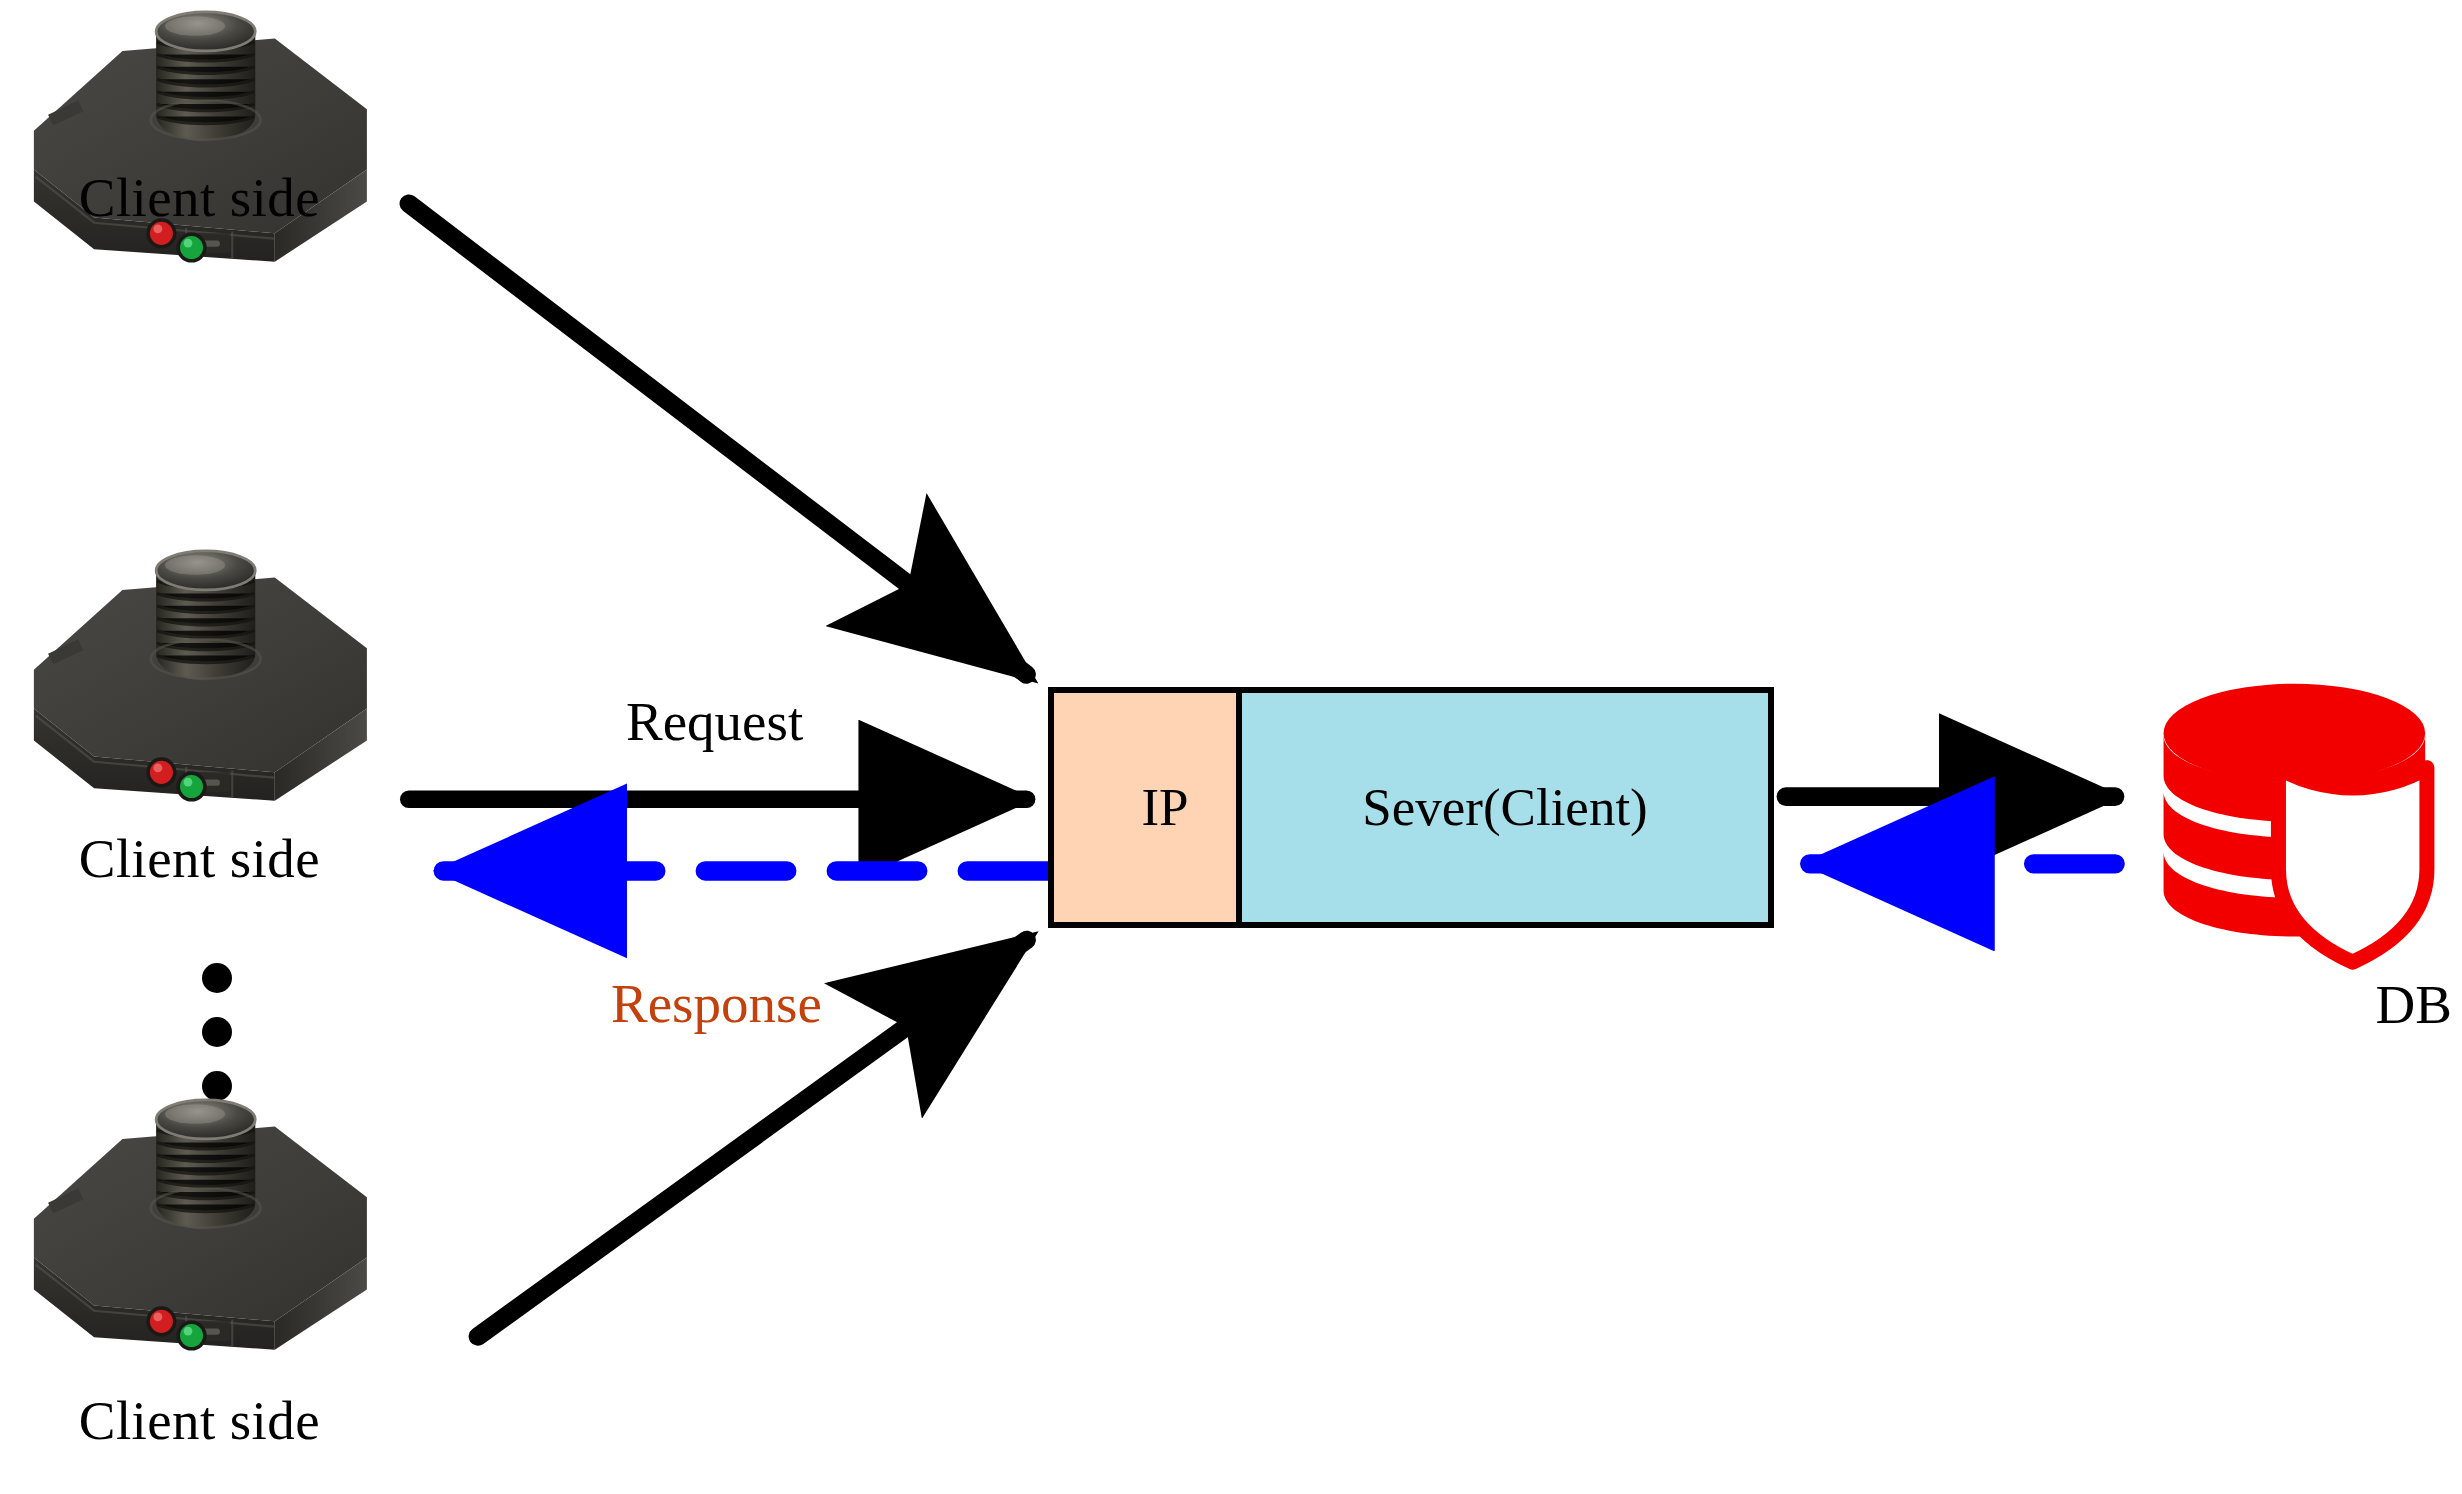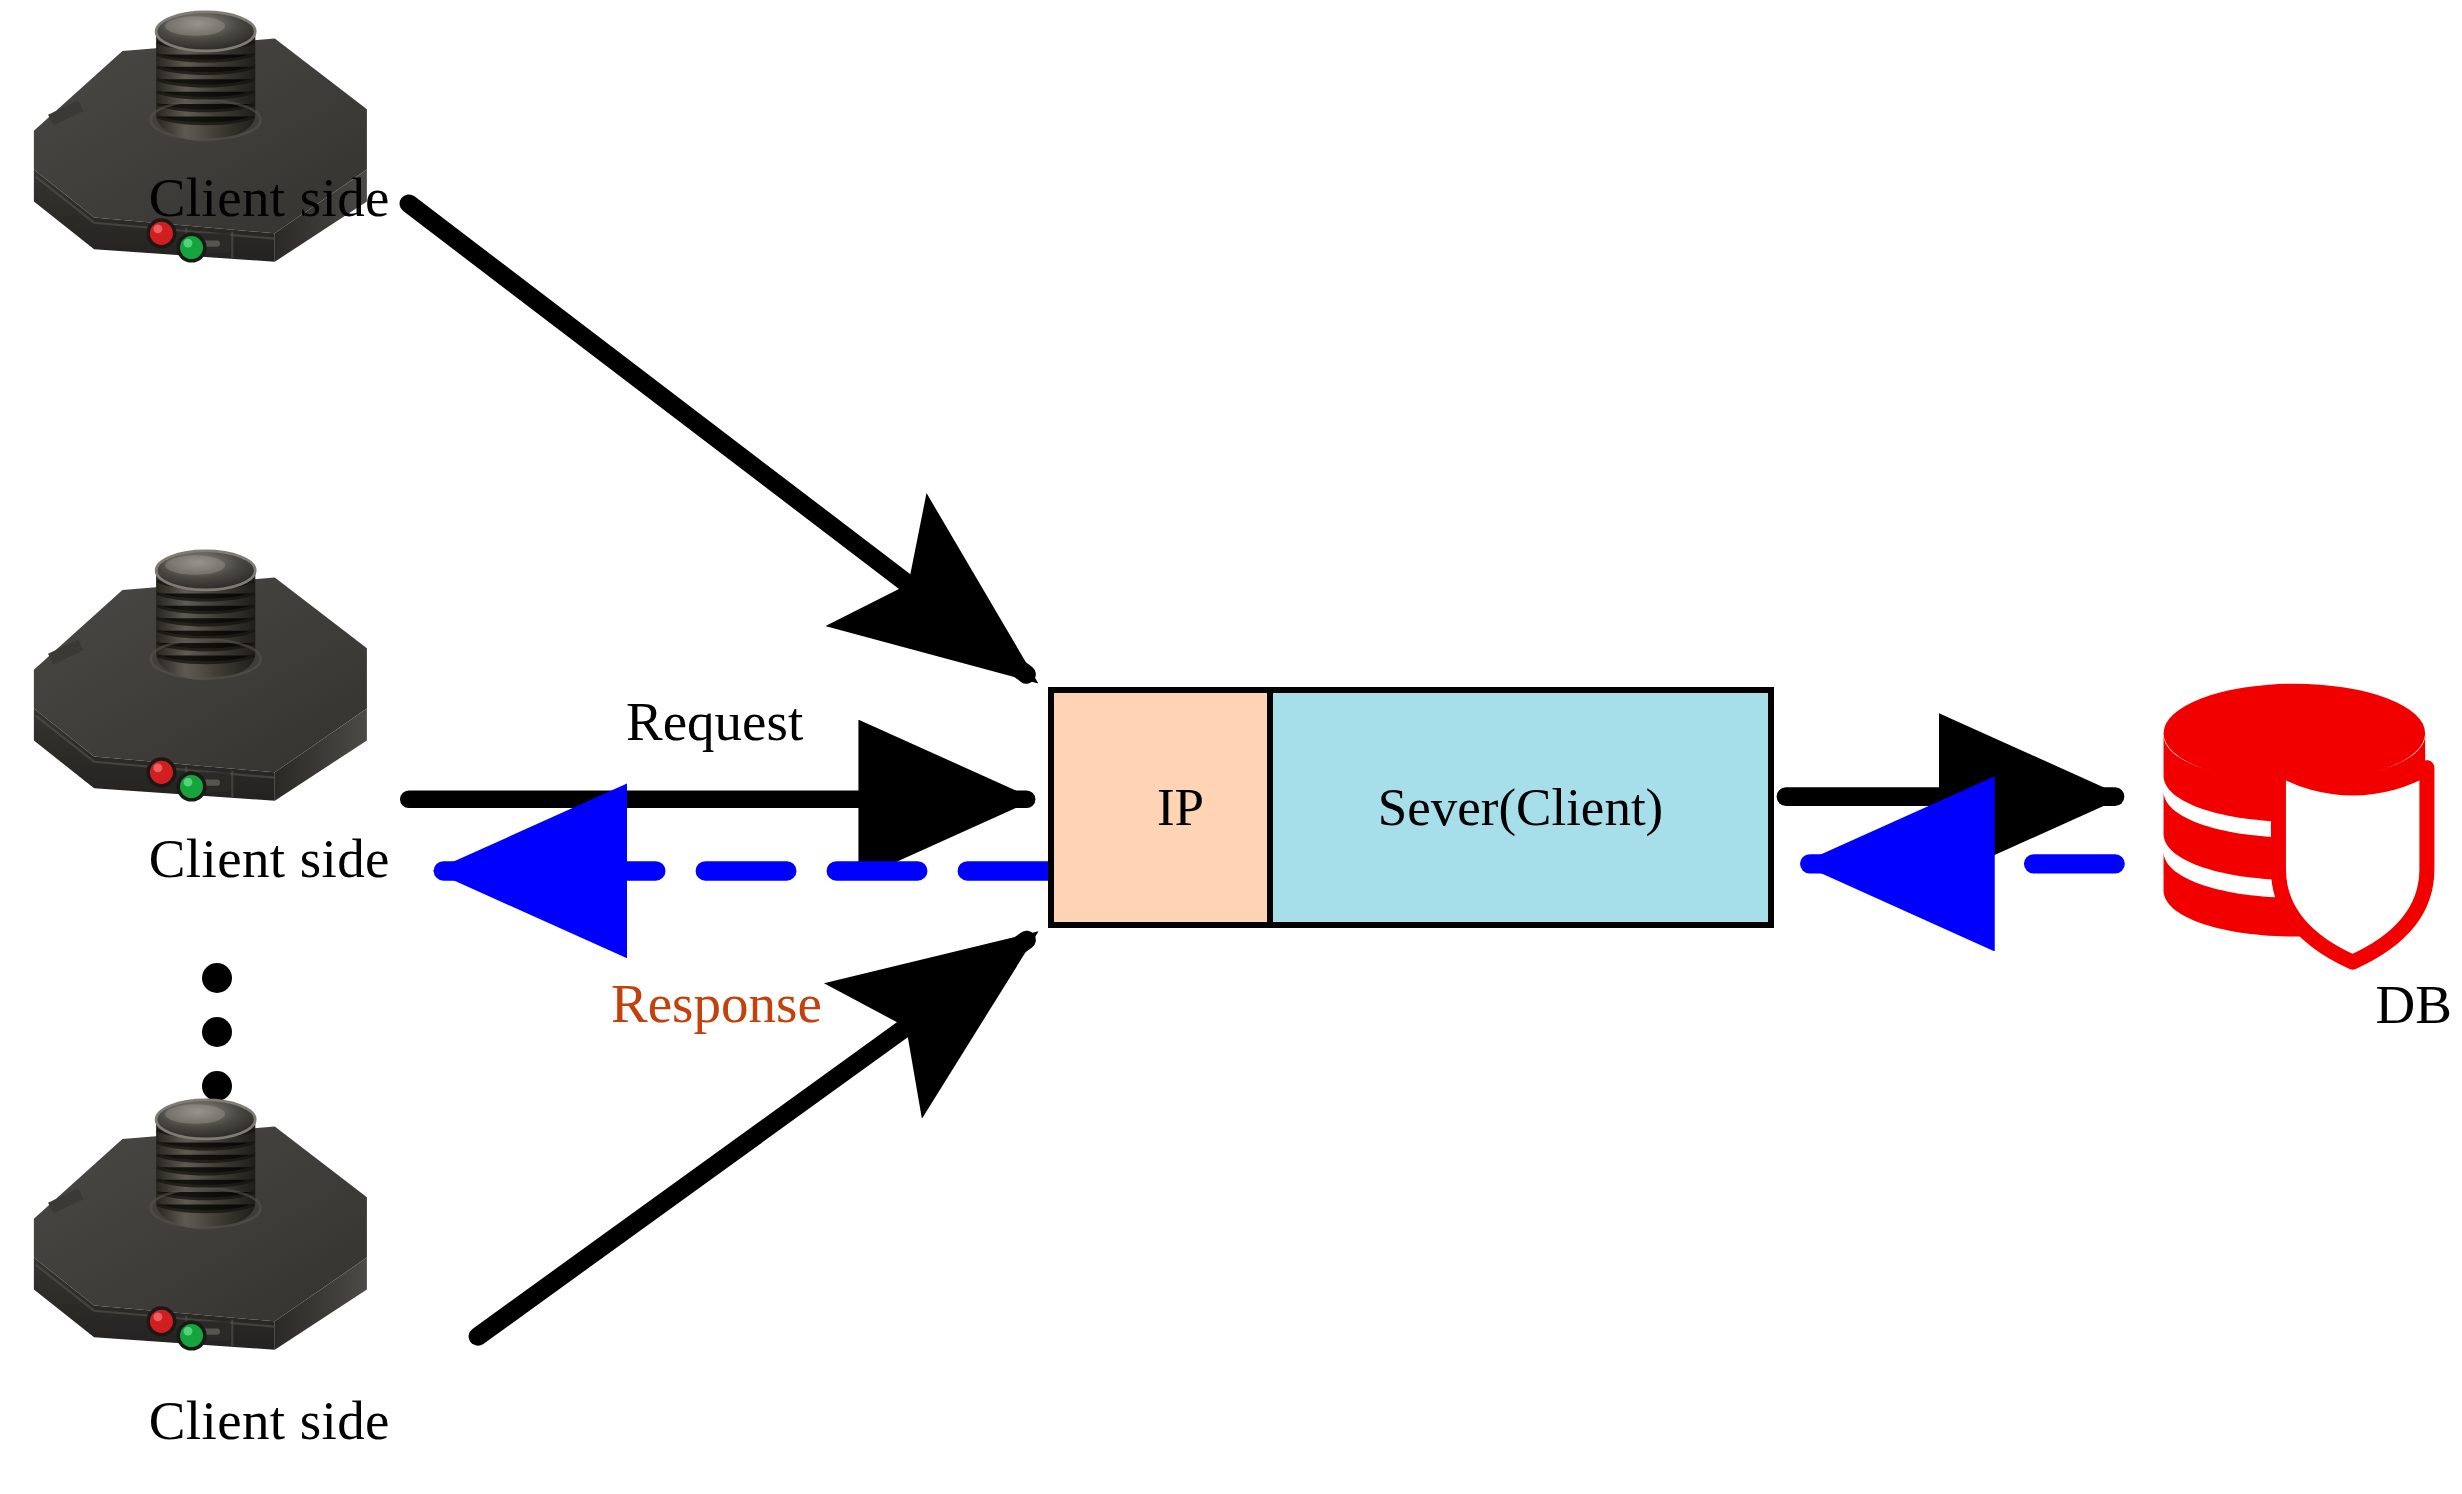--- a/index.html
+++ b/index.html
@@ -31,21 +31,21 @@
   }
   .device-wrap {
     position: relative;
     width: 381px;
     height: 310px;
   }
   .client-label {
     position: absolute;
     left: 0;
     width: 381px;
-    text-align: right;
+    text-align: center;
     font-size: 55px;
     color: #000000;
     font-family: "Liberation Serif", "DejaVu Serif", serif;
     letter-spacing: 0.4px;
   }
   
   .server-box {
     position: absolute;
     box-sizing: border-box;
     border: 6.2px solid #000000;
@@ -299,21 +299,21 @@
       </svg>
     </div>
     <div class="client-label" style="top:305px;">Client side</div>
   </div>
 
   <div class="edge-label" style="left:626px; top:670px; color:#000000;">Request</div>
 
   <div class="edge-label" style="left:611px; top:952px; color:#c2410c;">Response</div>
 
   <div class="server-box" style="left:1048px; top:687px; width:726px; height:241px;">
-    <div class="server-seg seg-ip" style="width:219px; background:#FED4B4;padding-left:40px;">
+    <div class="server-seg seg-ip" style="width:188px; background:#FED4B4;padding-left:40px;">
       <span class="seg-text">IP</span>
     </div>
     <div class="server-seg" style="flex:1; background:#A6DEEA; flex-direction:row;">
       <span class="seg-text">Sever</span>
       <span class="seg-text">(Client)</span>
     </div>
   </div>
 
   <div class="db-node" style="left:2142px; top:659px; width:310px; height:372px;">
     <svg width="310" height="327" viewBox="0 0 350 370" xmlns="http://www.w3.org/2000/svg">

